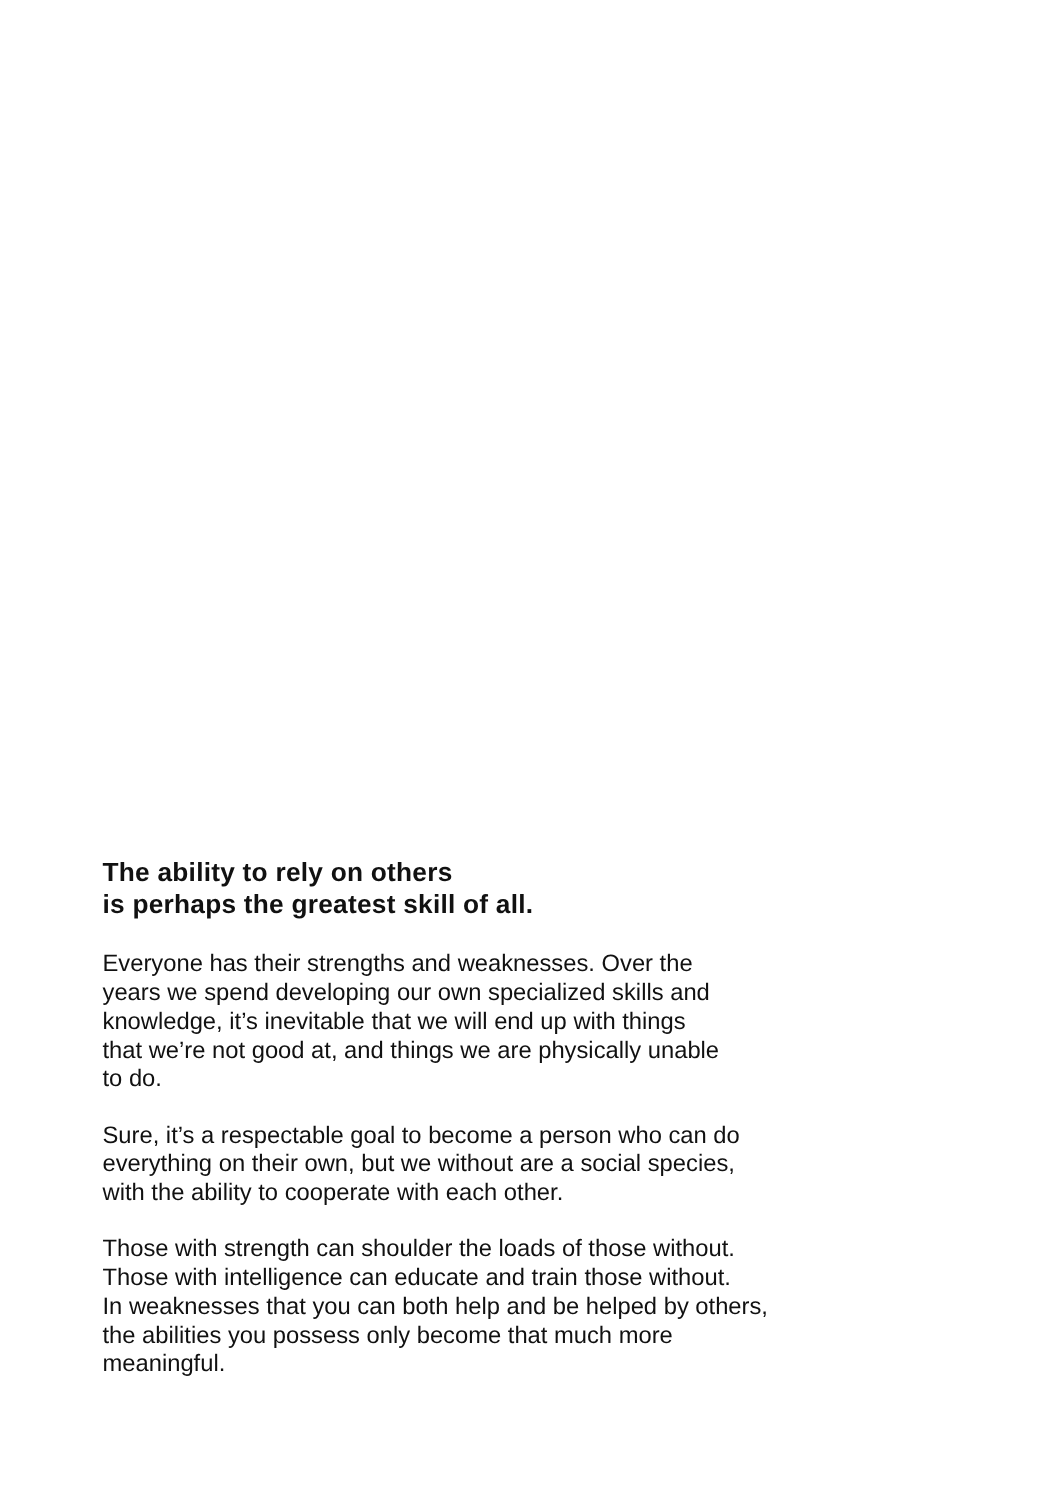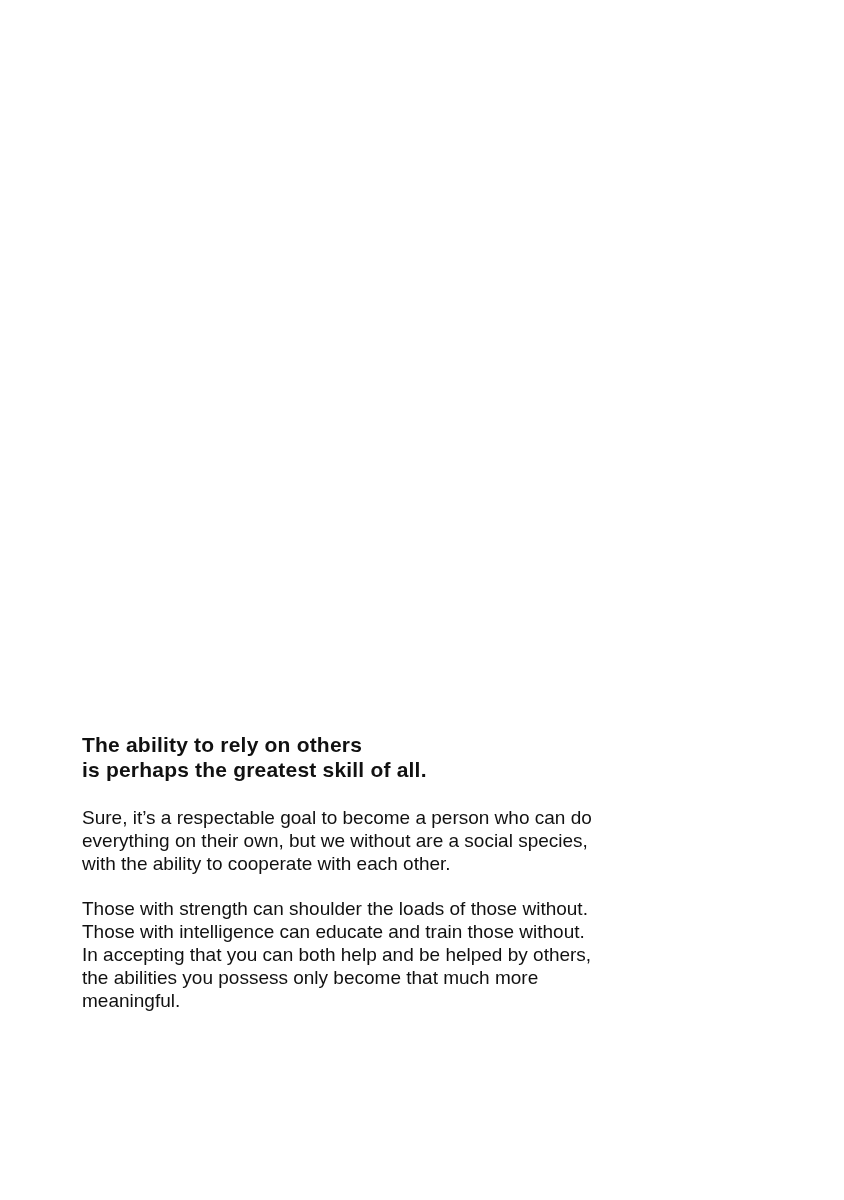--- a/index.html
+++ b/index.html
@@ -12,21 +12,21 @@
     width: 844px;
     height: 1200px;
     background: #ffffff;
     overflow: hidden;
     font-family: "Liberation Sans", sans-serif;
     color: #111111;
   }
   .text-block {
     position: absolute;
     left: 82px;
-    top: 732px;
+    top: 686px;
     width: 620px;
   }
   .heading {
     font-size: 21px;
     line-height: 25px;
     font-weight: bold;
     letter-spacing: 0.2px;
     margin: 0 0 24px 0;
     white-space: pre-line;
   }
@@ -38,22 +38,27 @@
     white-space: pre-line;
   }
 </style>
 </head>
 <body>
 
 <div class="page">
   <div class="text-block">
     <h1 class="heading">The ability to rely on others
 is perhaps the greatest skill of all.</h1>
+    <p class="para">Everyone has their strengths and weaknesses. Over the
+years we spend developing our own specialized skills and
+knowledge, it’s inevitable that we will end up with things
+that we’re not good at, and things we are physically unable
+to do.</p>
     <p class="para">Sure, it’s a respectable goal to become a person who can do
 everything on their own, but we without are a social species,
 with the ability to cooperate with each other.</p>
     <p class="para">Those with strength can shoulder the loads of those without.
 Those with intelligence can educate and train those without.
-In accepting that you can both help and be helped by others,
+In weaknesses that you can both help and be helped by others,
 the abilities you possess only become that much more
 meaningful.</p>
   </div>
 </div>
 
 </body></html>

